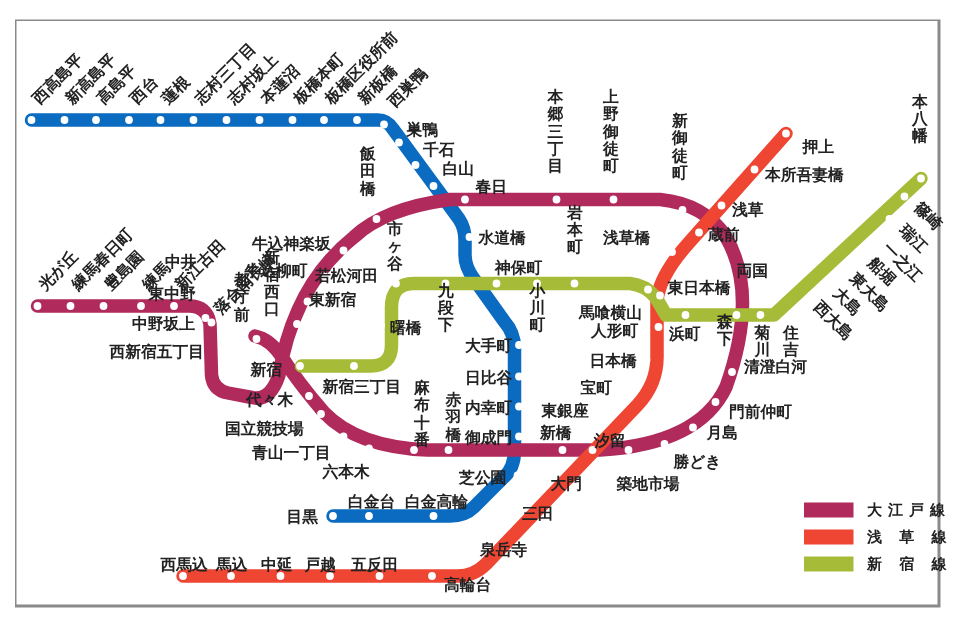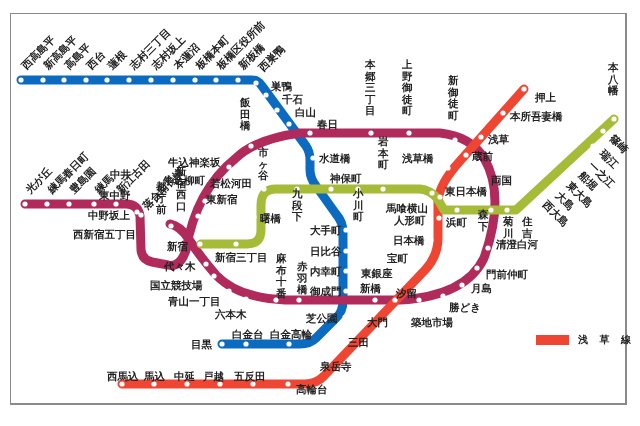--- a/index.html
+++ b/index.html
@@ -226,16 +226,24 @@
       <text class="lbl" x="578" y="176" transform="rotate(45 578 176)">船堀</text>
       <text class="lbl" x="588" y="166" transform="rotate(45 588 166)">一之江</text>
       <text class="lbl" x="599" y="154" transform="rotate(45 599 154)">瑞江</text>
       <text class="lbl" x="609" y="139" transform="rotate(45 609 139)">篠崎</text>
       <text class="lbl"><tspan x="608" y="71">本</tspan><tspan x="608" y="82.5">八</tspan><tspan x="608" y="94">幡</tspan></text>
     </g>
 </svg>
 
 <div class="legend">
   <div class="legend-row">
+    <span class="legend-swatch" style="background:#b02a5b"></span>
+    <span class="legend-label">大江戸線</span>
+  </div>
+  <div class="legend-row">
     <span class="legend-swatch" style="background:#ef4634"></span>
     <span class="legend-label">浅 草 線</span>
   </div>
+  <div class="legend-row">
+    <span class="legend-swatch" style="background:#a6bb38"></span>
+    <span class="legend-label">新 宿 線</span>
+  </div>
 </div>
 
 </body></html>

